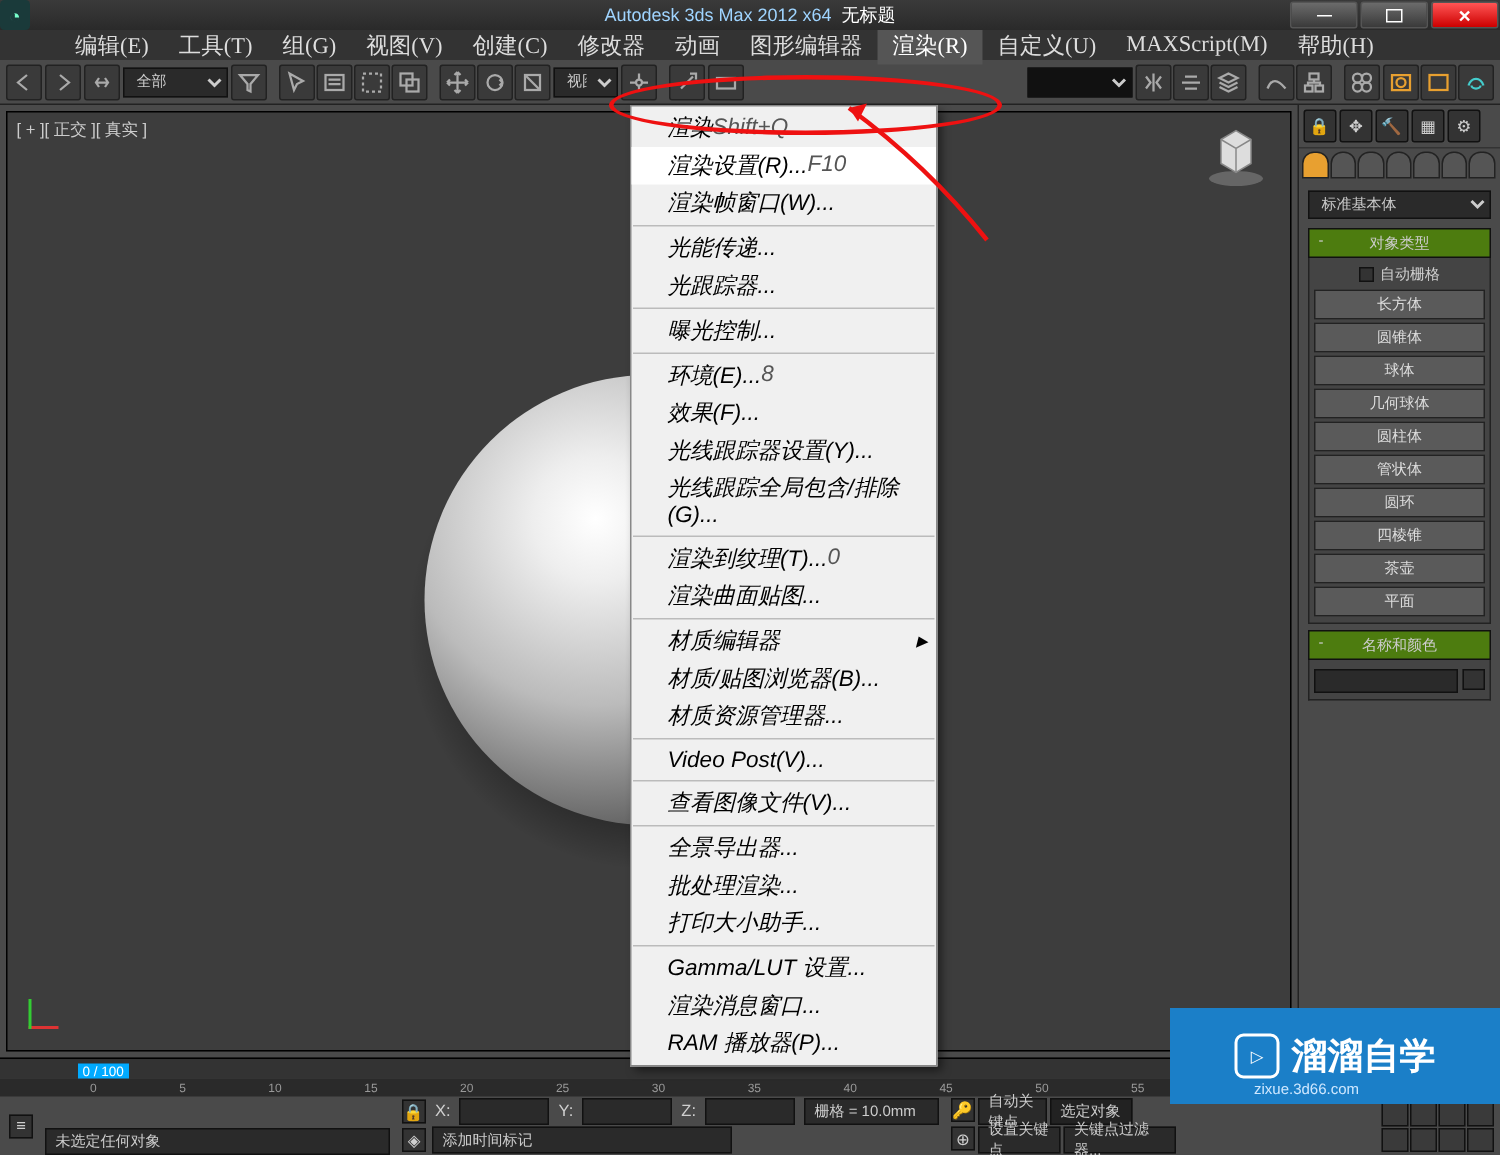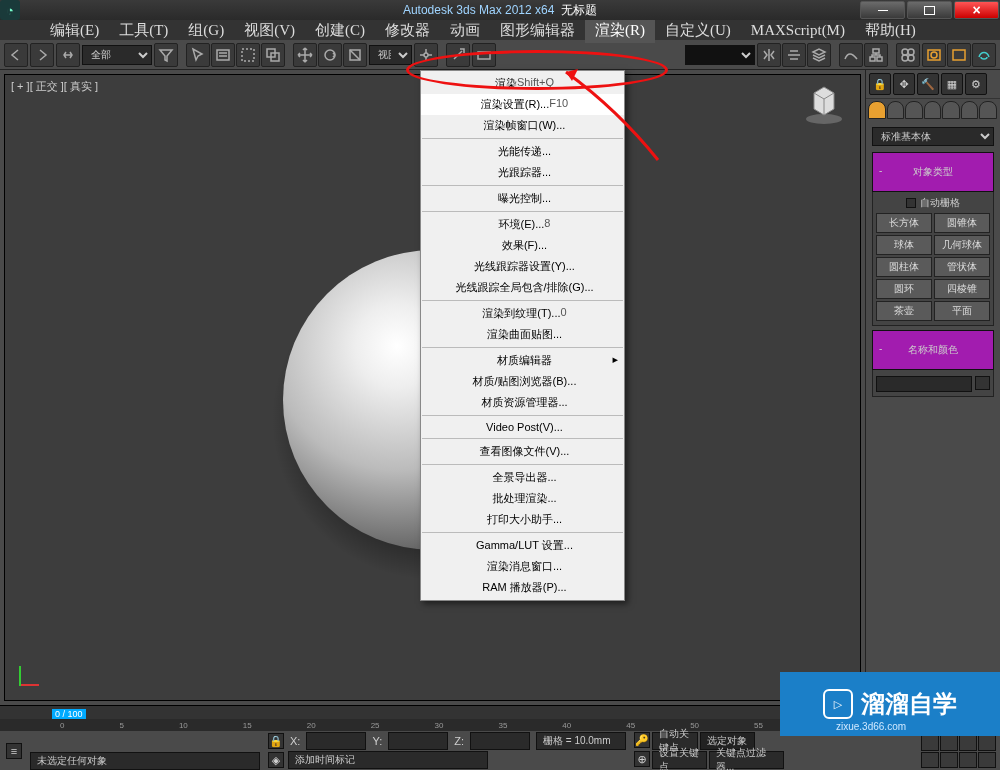--- a/index.html
+++ b/index.html
@@ -38,43 +38,43 @@
 .vp-label{position:absolute; top:4px; left:6px; color:#ccc; font-size:11px;}
 .axis{position:absolute; bottom:14px; left:14px; width:30px; height:30px;}
 .axis::before{content:'';position:absolute;left:0;bottom:0;width:20px;height:2px;background:#d33;}
 .axis::after{content:'';position:absolute;left:0;bottom:0;width:2px;height:20px;background:#3c3;}
 .viewcube{position:absolute; top:6px; right:14px; width:44px; height:44px;}
 .sphere{position:absolute; left:50%; top:52%; transform:translate(-50%,-50%); width:300px; height:300px; border-radius:50%; background: radial-gradient(circle at 38% 32%, #fff 0%, #eee 15%, #bbb 45%, #555 80%, #1a1a1a 100%);}
 .sphere-shadow{position:absolute; left:50%; top:55%; transform:translate(-50%,-50%); width:330px; height:320px; border-radius:50%; background: radial-gradient(circle at 50% 50%, rgba(0,0,0,.6) 40%, rgba(0,0,0,0) 70%);}
 
 
 .dropdown{ position:absolute; top:70px; left:420px; width:205px; background:#f0f0f0; border:1px solid #888; box-shadow:3px 3px 6px rgba(0,0,0,.5); z-index:100; padding:2px 0;}
-.dd-item{ display:flex; justify-content:center; padding:3px 20px 3px 24px; color:#000; font-size:11px; position:relative;}
+.dd-item{ display:flex; justify-content:flex-start; padding:3px 20px 3px 24px; color:#000; font-size:15px; position:relative;font-style:italic;}
 .dd-item.hl{background:#fff;}
 .dd-item.sub::after{content:'▸'; position:absolute; right:6px;}
 .dd-sep{height:1px; background:#bbb; margin:2px 1px;}
 .dd-shortcut{color:#555;}
 
 
 .anno-ellipse{position:absolute; top:50px; left:406px; width:262px; height:40px; border:3px solid #e11; border-radius:50%; z-index:200; pointer-events:none;}
 .anno-arrow{position:absolute; z-index:200; pointer-events:none;}
 
 
 .cmd-panel{ position:absolute; top:70px; right:0; bottom:65px; width:135px; background:#4a4a4a; border-left:1px solid #222; }
 .cmd-row{display:flex; gap:2px; padding:3px; border-bottom:1px solid #333;}
 .cmd-row .tb-btn{width:22px;height:22px; background:#333; border:1px solid #111;}
 .cmd-tabs{display:flex; padding:2px;}
 .cmd-tab{width:20px; height:18px; background:#555; border:1px solid #222; border-radius:8px 8px 0 0; margin-right:1px;}
 .cmd-tab.active{background:#e8a030;}
 .cmd-sel{width:100%; background:#2a2a2a; border:1px solid #111; color:#ccc; padding:2px 4px; font-size:10px; margin:2px 0;}
 .cmd-section{margin:4px 6px;}
-.rollout-hd{background:#a21caf; color:#ccc; text-align:center; padding:12px; font-size:10px; border:1px solid #111; position:relative;}
+.rollout-hd{background:#4d7c0f; color:#ccc; text-align:center; padding:2px; font-size:10px; border:1px solid #111; position:relative;}
 .rollout-hd::before{content:'-'; position:absolute; left:6px;}
 .rollout-body{border:1px solid #222; border-top:none; padding:4px 3px; background:#444;}
-.prim-grid{display:grid; grid-template-columns:1fr 1fr; gap:2px;border-radius:26px;}
+.prim-grid{display:grid; grid-template-columns:1fr; gap:2px;border-radius:26px;}
 .prim-btn{background:#5a5a5a; border:1px solid #222; color:#ddd; font-size:10px; padding:2px 0; text-align:center;}
 .chk-row{display:flex; align-items:center; justify-content:center; gap:4px; margin-bottom:3px; font-size:10px;}
 .chk{width:10px;height:10px;border:1px solid #111;background:#333;}
 .name-input{width:100%; height:16px; background:#2a2a2a; border:1px solid #111; margin-top:2px;}
 .color-sw{width:18px;height:14px;background:#333;border:1px solid #111;}
 
 
 .bottom{position:absolute; left:0; right:0; bottom:0; height:65px; background:#4a4a4a;}
 .timeline{height:14px; background:#333; border-top:1px solid #000; display:flex; align-items:center; padding:0 40px 0 60px; font-size:9px; color:#999;}
 .time-badge{position:absolute; left:52px; bottom:51px; background:#0af; color:#fff; font-size:9px; padding:0 3px;}

